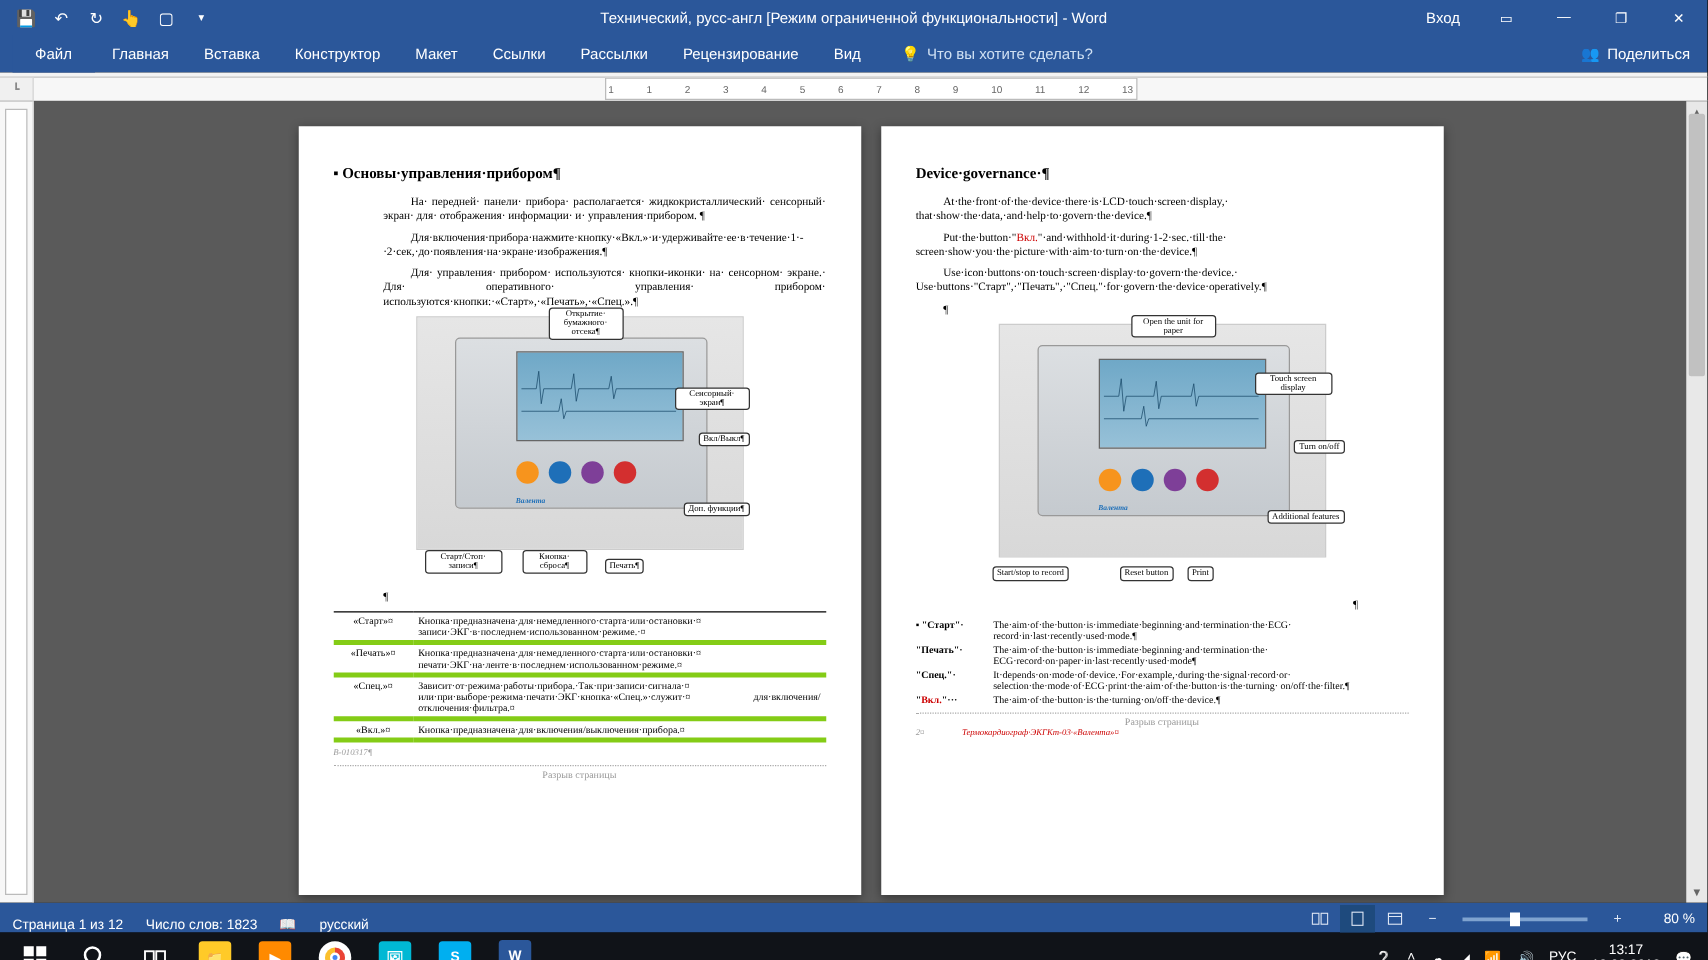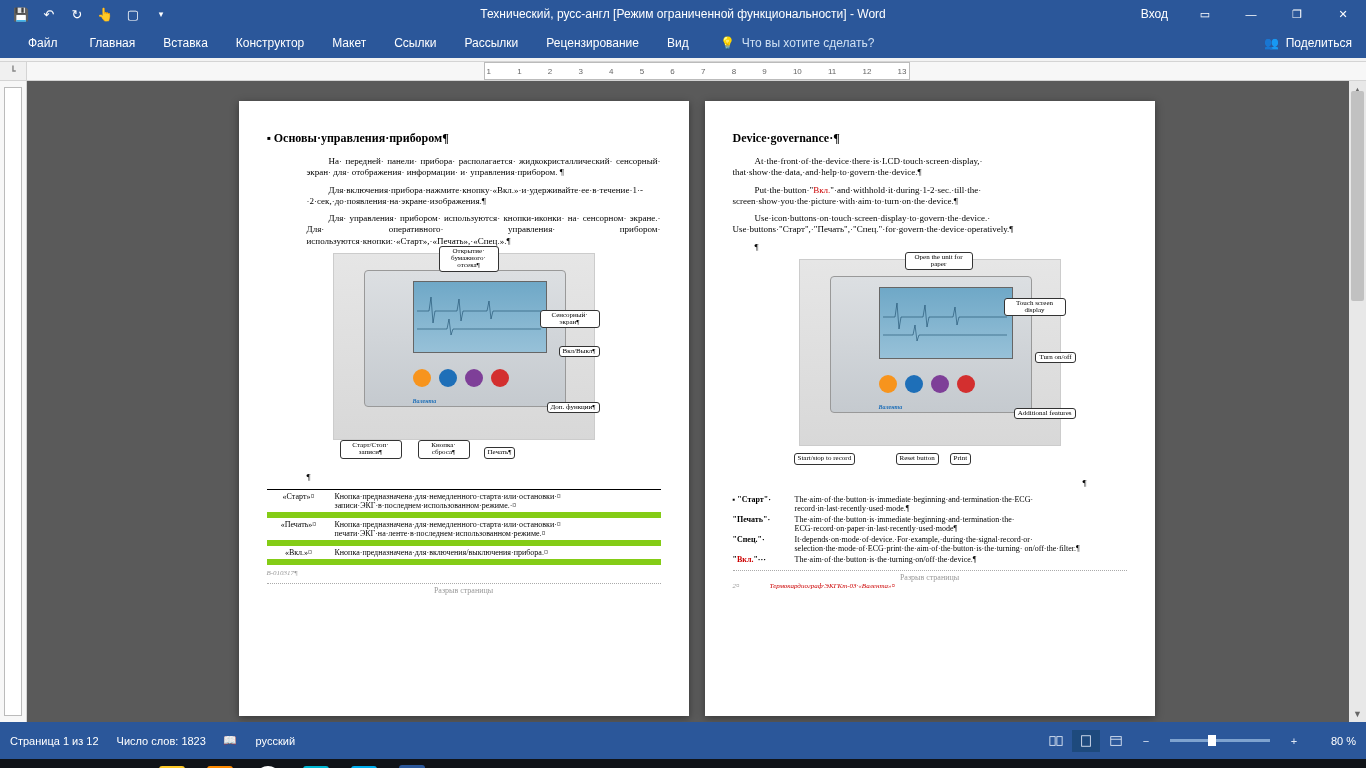--- a/index.html
+++ b/index.html
@@ -34,30 +34,30 @@
 .dev-btn-row{position:absolute;left:48px;bottom:16px;height:24px;display:flex;gap:8px;align-items:center}
 .dev-btn{width:18px;height:18px;border-radius:50%}
 .dev-btn.o{background:#f7941d}
 .dev-btn.b{background:#1e6fb8}
 .dev-btn.p{background:#7e3f98}
 .dev-btn.r{background:#d32f2f}
 .brand{position:absolute;left:48px;bottom:2px;font-size:6px;color:#1e6fb8;font-style:italic;font-weight:bold}
 .callout{position:absolute;background:#fff;border:1px solid #333;border-radius:3px;padding:1px 3px;font-size:7px;line-height:1.05;text-align:center;white-space:nowrap}
 .callout.lg{white-space:normal;width:52px}
 .desc-table{width:100%;border-collapse:collapse;margin-top:4px;font-size:8px}
-.desc-table td{border-top:1px solid #000;border-bottom:6px solid #84cc16;padding:2px 4px;vertical-align:top;text-align:justify}
+.desc-table td{border-top:1px solid #000;border-bottom:4px solid #84cc16;padding:2px 4px;vertical-align:top;text-align:justify}
 .desc-table td.k{width:56px;text-align:center;font-weight:normal}
 .en-list{margin-top:4px;font-size:8px}
 .en-row{display:flex;gap:6px;margin-bottom:2px;text-align:justify}
 .en-row .k{width:56px;font-weight:bold;flex-shrink:0}
 .en-row .v{flex:1}
 .page-break{text-align:center;color:#999;font-size:8px;margin-top:6px;border-top:1px dotted #aaa;padding-top:2px}
 .footer-line{color:#999;font-size:7px;font-style:italic}
 .red-sq{color:#c00;text-decoration-style:wavy;text-decoration-color:#c00}
-.status-bar{height:37px;background:#2b579a;color:#fff;display:flex;align-items:center;font-size:11px;padding:0 10px;gap:18px}
+.status-bar{height:24px;background:#2b579a;color:#fff;display:flex;align-items:flex-end;font-size:11px;padding:0 10px;gap:18px}
 .status-right{margin-left:auto;display:flex;align-items:center;gap:2px}
 .view-btn{width:28px;height:22px;display:flex;align-items:center;justify-content:center;color:#e0e8f5}
 .view-btn svg{width:14px;height:14px}
 .zoom-slider{width:100px;height:3px;background:#7fa3cf;margin:0 8px;position:relative}
 .zoom-thumb{position:absolute;left:38%;top:-4px;width:8px;height:11px;background:#fff}
 .zoom-pct{min-width:40px;text-align:right;margin-left:6px}
 .scrollbar-v{position:absolute;right:0;top:0;width:17px;height:100%;background:#e8e8e8}
 .scrollbar-v .thumb{position:absolute;top:10px;left:2px;right:2px;height:210px;background:#c1c1c1;border-radius:2px}
 .scrollbar-v .arrow{position:absolute;left:0;right:0;height:17px;display:flex;align-items:center;justify-content:center;color:#666;font-size:9px}
 .taskbar{height:40px;background:#101318;display:flex;align-items:center;padding:0 4px}
@@ -180,20 +180,24 @@
         <tbody>
             <tr>
               <td class="k">«Старт»¤</td>
               <td>Кнопка·предназначена·для·немедленного·старта·или·остановки·¤ записи·ЭКГ·в·последнем·использованном·режиме.·¤</td>
             </tr>
         <tr>
               <td class="k">«Печать»¤</td>
               <td>Кнопка·предназначена·для·немедленного·старта·или·остановки·¤ печати·ЭКГ·на·ленте·в·последнем·использованном·режиме.¤</td>
             </tr>
         <tr>
+              <td class="k">«Спец.»¤</td>
+              <td>Зависит·от·режима·работы·прибора.·Так·при·записи·сигнала·¤ или·при·выборе·режима·печати·ЭКГ·кнопка·«Спец.»·служит·¤ для·включения/отключения·фильтра.¤</td>
+            </tr>
+        <tr>
               <td class="k">«Вкл.»¤</td>
               <td>Кнопка·предназначена·для·включения/выключения·прибора.¤</td>
             </tr>
       </tbody>
         </table>
       <div class="footer-line" style="margin-top:4px">В-010317¶</div>
       <div class="page-break">Разрыв страницы</div>
     </div>
 
     <div class="page">

